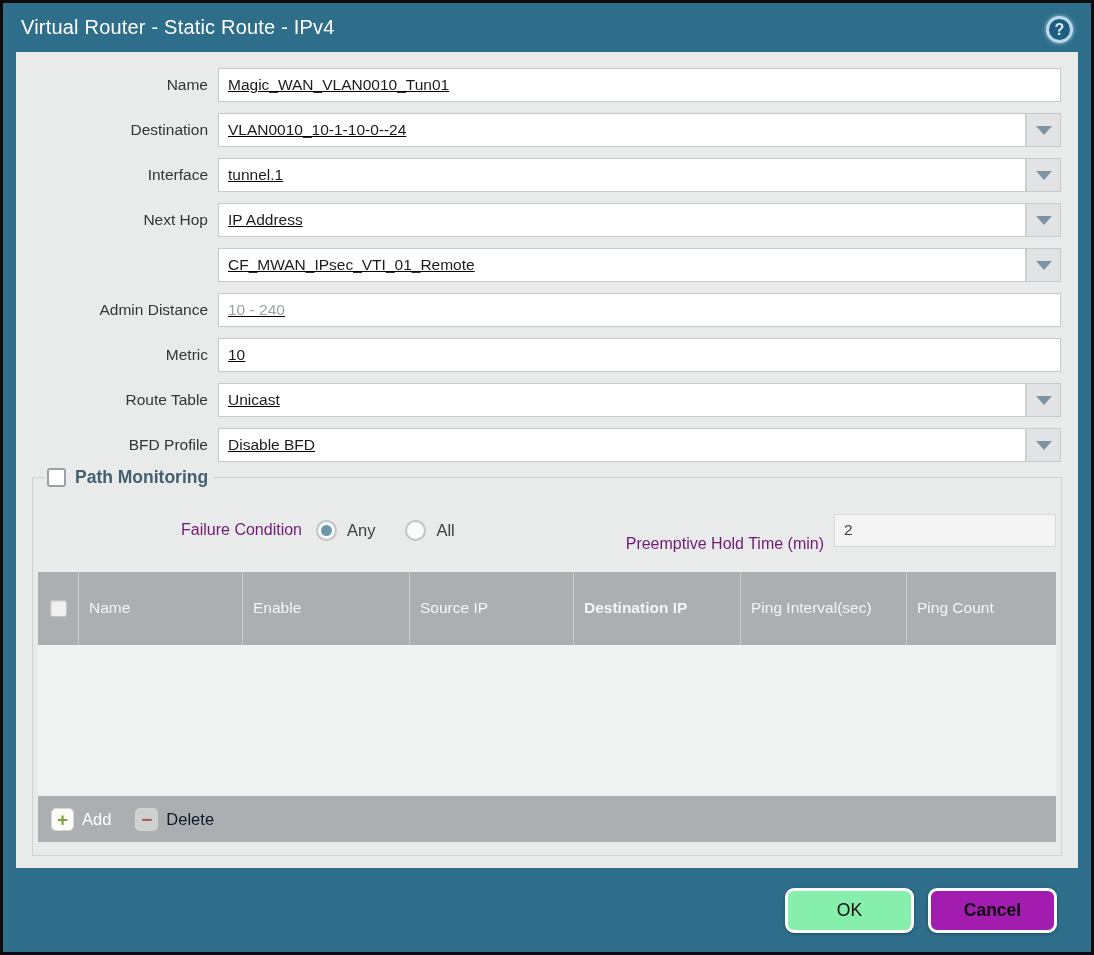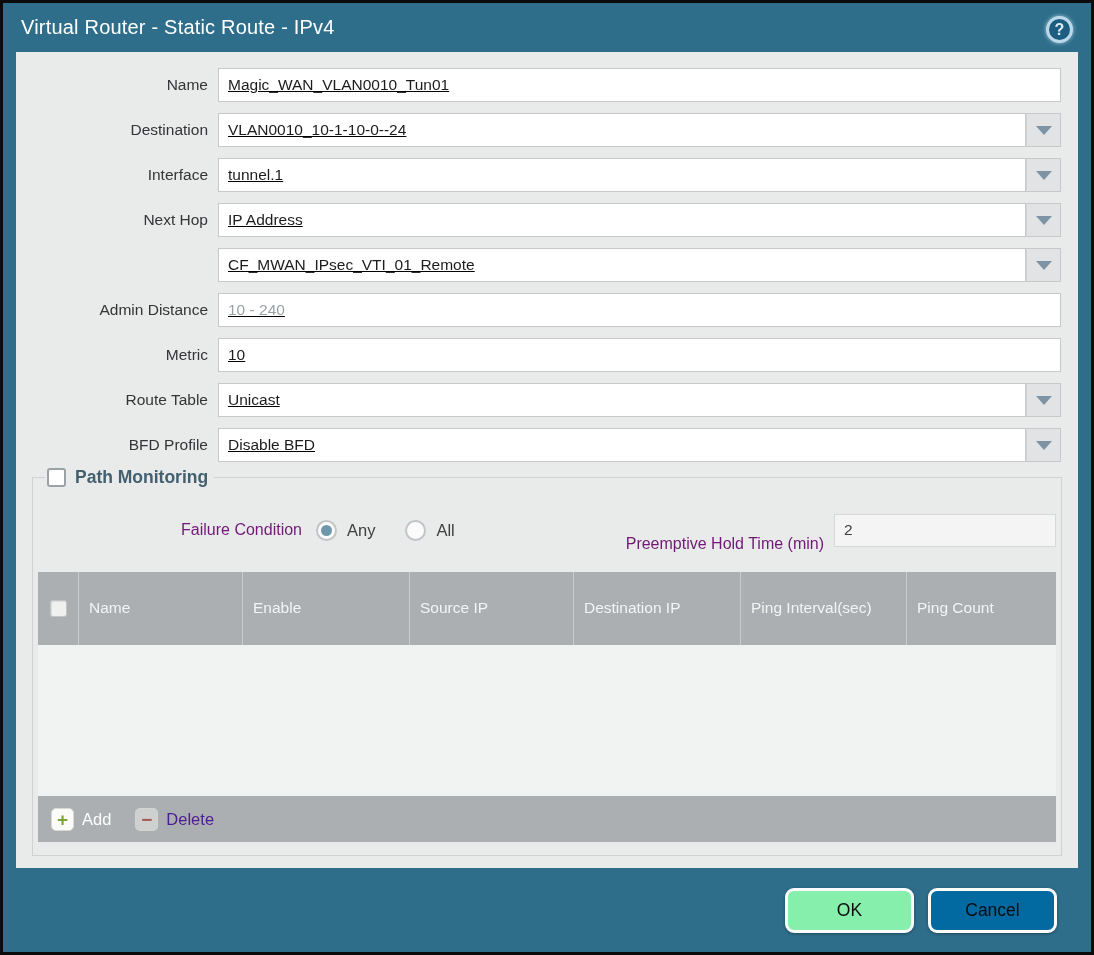--- a/index.html
+++ b/index.html
@@ -202,21 +202,21 @@
   .th-check { width: 41px; flex: none; justify-content: center; }
   .th-check .checkbox {
     width: 17px; height: 17px;
     border: 1px solid #c2c5c7;
     background: #f0f0ee;
     box-shadow: inset 1px 1px 0 rgba(0,0,0,0.08);
   }
   .col-name  { width: 164px; flex: none; }
   .col-en    { width: 167px; flex: none; }
   .col-src   { width: 164px; flex: none; }
-  .col-dst   { width: 167px; flex: none; }
+  .col-dst   { width: 167px; flex: none; font-weight: bold; }
   .col-ping  { width: 166px; flex: none; }
   .col-count { flex: 1; }
 
   .pm-table-body {
     height: 151px;
     background: #f1f2f2;
   }
 
   .pm-toolbar {
     height: 46px;
@@ -235,21 +235,21 @@
     display: flex; align-items: center; justify-content: center;
     font-size: 19px;
     font-weight: bold;
     line-height: 1;
   }
   .add-icon { color: #7DA33C; }
   .tool-btn.disabled { cursor: default; }
   .tool-btn.disabled .tool-icon { background: rgba(251,251,247,0.45); border-color: rgba(216,217,213,0.5); }
   .delete-icon { color: #A65C50; }
   .tool-label { color: #ffffff; font-size: 16.5px; }
-  .tool-btn.disabled .tool-label { color: #4c1d95; }
+  .tool-btn.disabled .tool-label { color: #0f172a; }
 
   
   .dialog-footer {
     height: 84px;
     display: flex;
     align-items: center;
     justify-content: flex-end;
     padding-right: 34px;
     gap: 14px;
   }
@@ -258,21 +258,21 @@
     height: 45px;
     border-radius: 9px;
     border: 3px solid #fbfcfc;
     font-family: "Liberation Sans", sans-serif;
     font-size: 17.5px;
     color: #0d0d0d;
     cursor: pointer;
     box-shadow: 0 1px 3px rgba(0,0,0,0.35);
   }
   .btn-ok { background: #86efac; }
-  .btn-cancel { background: #0369a1; }
+  .btn-cancel { background: #a21caf; font-weight: bold; }
 </style>
 </head>
 <body>
 
 <div class="dialog">
 
   <div class="titlebar">
     <div class="title">Virtual Router - Static Route - IPv4</div>
     <div class="help-icon">?</div>
   </div>

